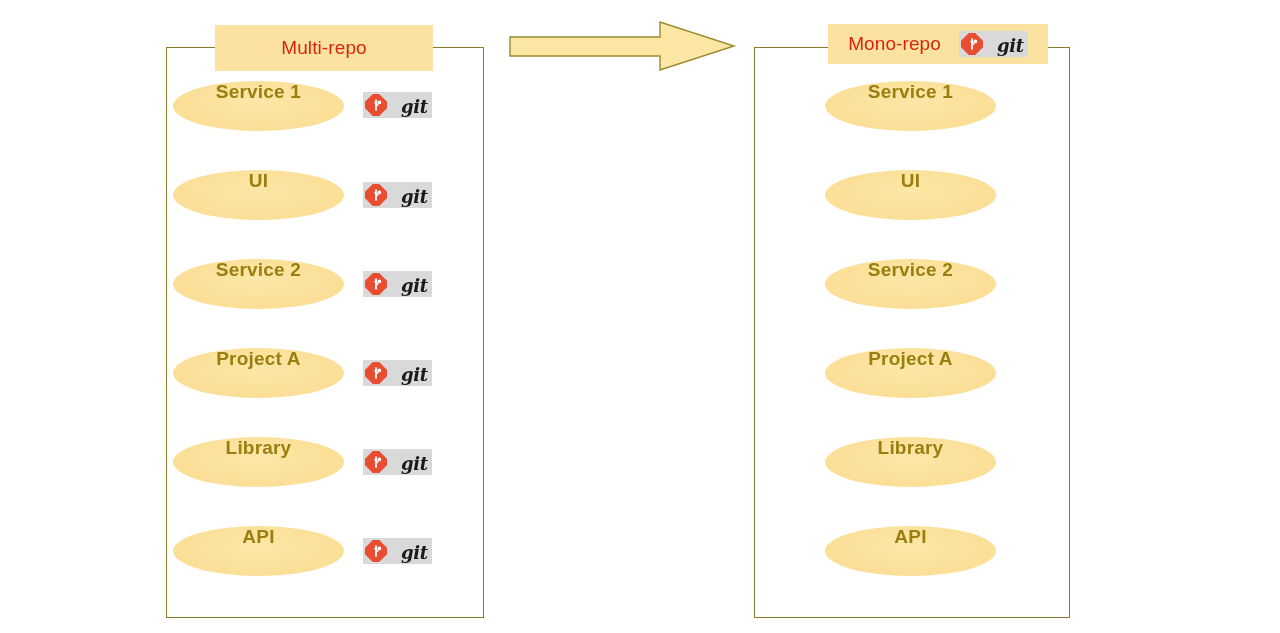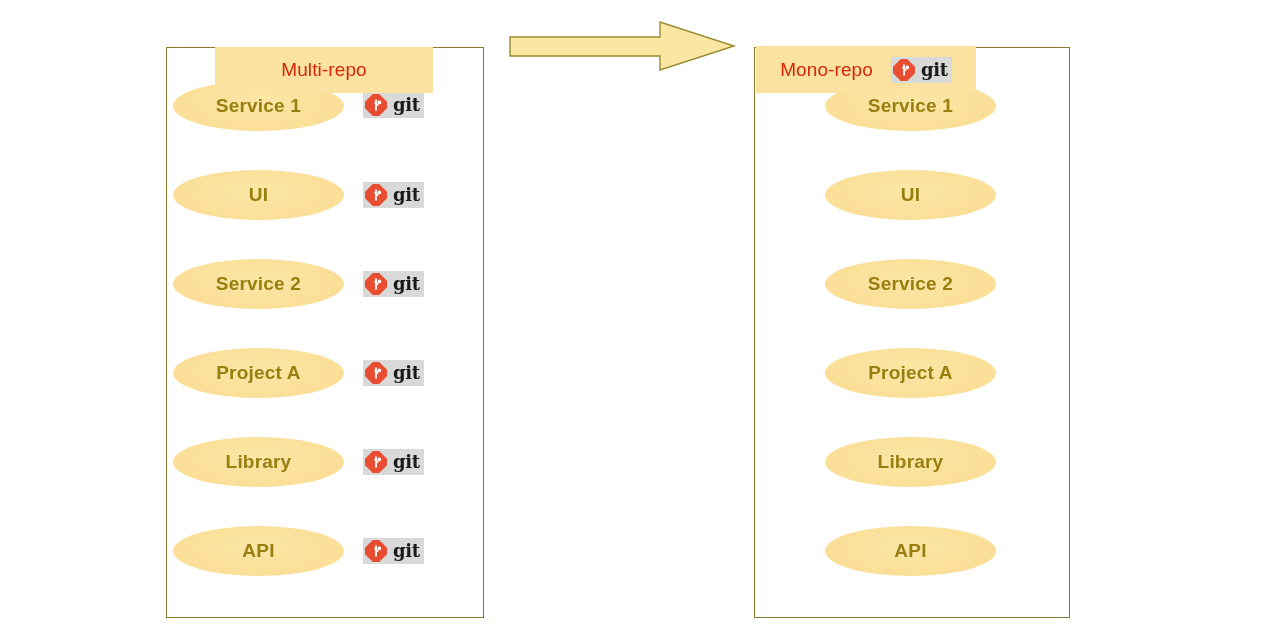--- a/index.html
+++ b/index.html
@@ -27,59 +27,58 @@
 
   
   .repo-header {
     position: absolute;
     background: #fbe2a0;
     display: flex;
     align-items: center;
     justify-content: center;
     gap: 18px;
     z-index: 5;
-    margin-top: 22px;
   }
   #multi-header { left: 215px; top: 25px; width: 218px; height: 46px; }
-  #mono-header  { left: 756px; top: 24px; width: 220px; height: 47px; }
+  #mono-header  { left: 828px; top: 24px; width: 220px; height: 40px; }
   .repo-header-label {
     color: #d8260b;
     font-size: 19px;
     font-weight: 400;
     letter-spacing: .1px;
     white-space: nowrap;
   }
 
   
   .git-badge {
     display: inline-flex;
-    align-items: center;
-    gap: 6px;
+    align-items: flex-end;
+    gap: 14px;
     background: #d9d9d9;
     padding: 2px 4px 2px 2px;
     line-height: 1;
+    font-style: italic;
   }
   .git-badge svg { display: block; }
   .git-badge .git-word {
     font-family: "DejaVu Serif", "Liberation Serif", serif;
     font-weight: bold;
     font-size: 18px;
     color: #1a1a1a;
     letter-spacing: -0.3px;
   }
 
   
   .svc {
     position: absolute;
     width: 171px;
     height: 50px;
     border-radius: 50%;
     background: radial-gradient(ellipse at 50% 42%, #fbe7a6 0%, #fbe09a 55%, #fbdd92 100%);
     display: flex;
-    align-items: center;
     justify-content: center;
     filter: blur(0.3px);
   }
   .svc-label {
     color: #9a7f10;
     font-size: 19px;
     font-weight: bold;
     letter-spacing: .2px;
     white-space: nowrap;
   }

